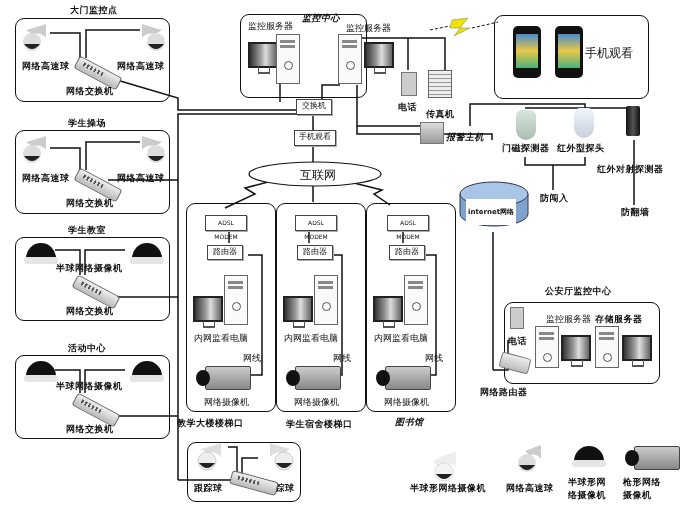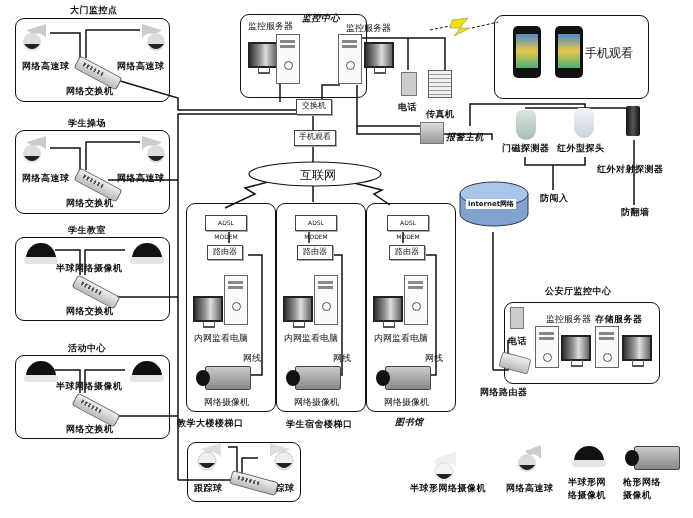--- a/index.html
+++ b/index.html
@@ -188,21 +188,21 @@
 
 <svg class="abs" style="left:245px;top:160px;" width="140" height="30">
   <ellipse cx="70" cy="14" rx="66" ry="12" fill="#fff" stroke="#111" stroke-width="1.2"></ellipse>
 </svg>
 <div class="abs" style="left:300px;top:167px;font-size:12px;">互联网</div>
 
 <svg class="abs" style="left:458px;top:180px;" width="72" height="54">
   <path d="M2 14 L2 34 A34 12 0 0 0 70 34 L70 14" fill="#7fa3cc" stroke="#335" stroke-width="1"></path>
   <ellipse cx="36" cy="14" rx="34" ry="12" fill="#a9c6e8" stroke="#335" stroke-width="1"></ellipse>
 </svg>
-<div class="abs" style="left:466px;top:199px;font-size:7px;font-weight:bold;background:#fff;padding:0 2px;">internet网络</div>
+<div class="abs" style="left:466px;top:199px;font-size:7px;font-weight:bold;background:#fff;padding:8px 2px;">internet网络</div>
 
 <div class="box" style="left:186px;top:203px;width:88px;height:207px;background:transparent;"></div>
 <div class="box" style="left:276px;top:203px;width:88px;height:207px;background:transparent;"></div>
 <div class="box" style="left:366px;top:203px;width:88px;height:207px;background:transparent;"></div>
 
 <div class="sq" style="left:205px;top:215px;width:40px;height:14px;font-size:6px;line-height:14px;">ADSL MODEM</div>
 <div class="sq" style="left:295px;top:215px;width:40px;height:14px;font-size:6px;line-height:14px;">ADSL MODEM</div>
 <div class="sq" style="left:387px;top:215px;width:40px;height:14px;font-size:6px;line-height:14px;">ADSL MODEM</div>
 <div class="sq" style="left:207px;top:245px;width:34px;height:13px;">路由器</div>
 <div class="sq" style="left:297px;top:245px;width:34px;height:13px;">路由器</div>

